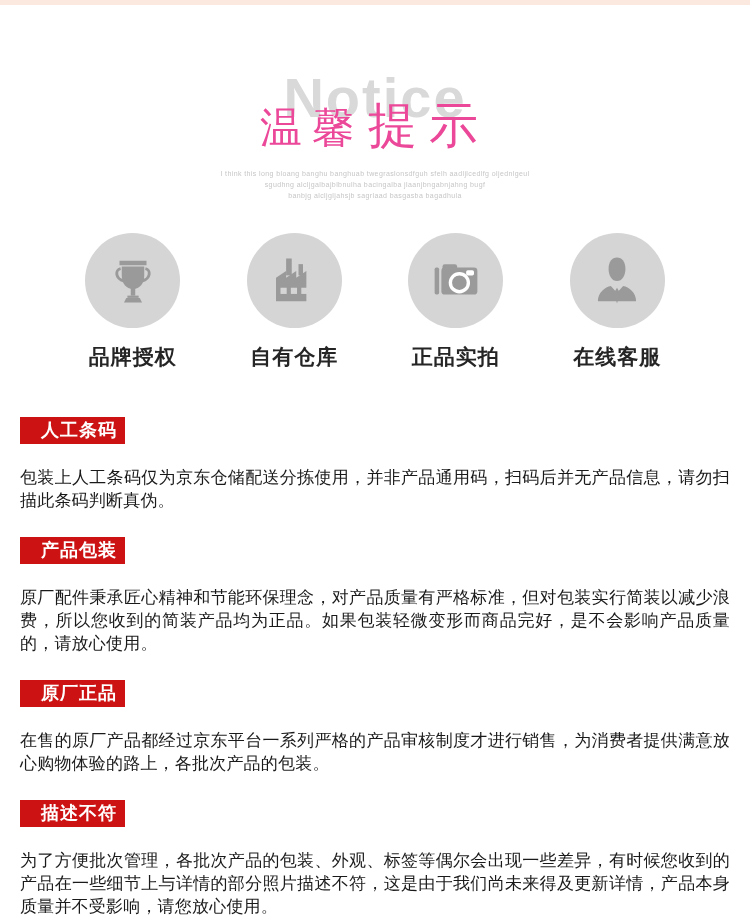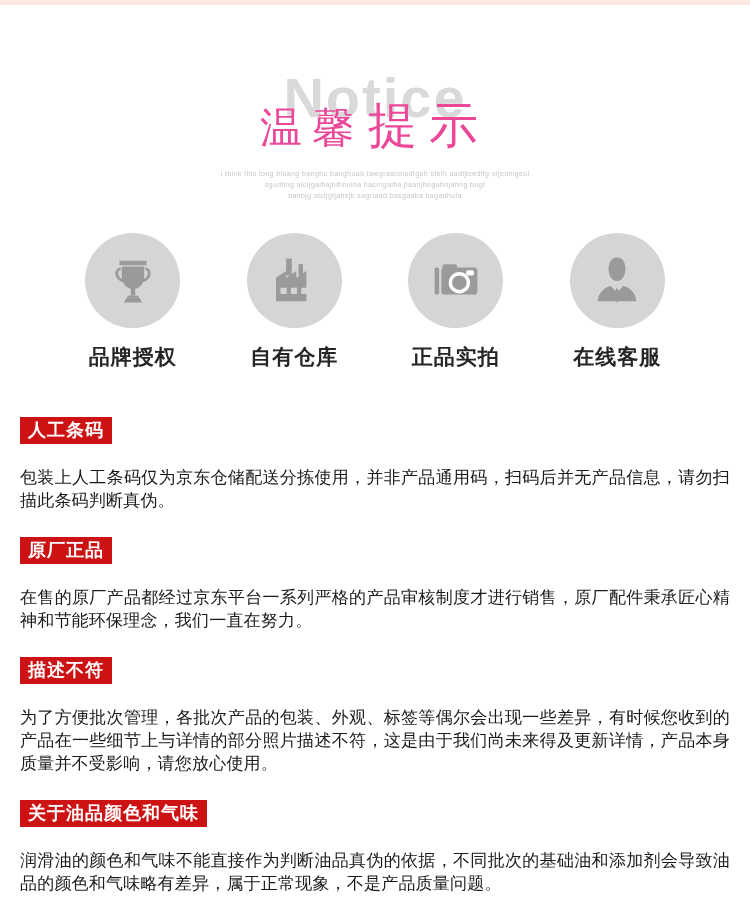--- a/index.html
+++ b/index.html
@@ -91,21 +91,21 @@
     margin-top: 46px;
   }
   .section { margin-bottom: 25px; }
   .badge {
     display: inline-block;
     background: #cc1212;
     color: #ffffff;
     font-size: 18px;
     font-weight: 700;
     line-height: 20px;
-    padding: 3px 8px 4px 8px;
+    padding: 3px 8px 4px 21px;
     letter-spacing: 1px;
   }
   .section-body {
     margin-top: 22px;
     font-size: 17px;
     line-height: 23px;
     color: #1a1a1a;
     font-weight: 500;
     letter-spacing: 0.2px;
     text-align: justify;
@@ -195,24 +195,28 @@
 
 </div>
 
 <div class="sections">
 
   <div class="section">
     <div class="badge">人工条码</div>
     <div class="section-body">包装上人工条码仅为京东仓储配送分拣使用，并非产品通用码，扫码后并无产品信息，请勿扫描此条码判断真伪。</div>
   </div>
 
+  <div class="section">
+    <div class="badge">产品包装</div>
+    <div class="section-body">原厂配件秉承匠心精神和节能环保理念，对产品质量有严格标准，但对包装实行简装以减少浪费，所以您收到的简装产品均为正品。如果包装轻微变形而商品完好，是不会影响产品质量的，请放心使用。</div>
+  </div>
 
   <div class="section">
     <div class="badge">原厂正品</div>
-    <div class="section-body">在售的原厂产品都经过京东平台一系列严格的产品审核制度才进行销售，原厂配件秉承匠心精神和节能环保理念，我们一直在努力。</div>
+    <div class="section-body">在售的原厂产品都经过京东平台一系列严格的产品审核制度才进行销售，为消费者提供满意放心购物体验的路上，各批次产品的包装。</div>
   </div>
 
   <div class="section">
     <div class="badge">描述不符</div>
     <div class="section-body">为了方便批次管理，各批次产品的包装、外观、标签等偶尔会出现一些差异，有时候您收到的产品在一些细节上与详情的部分照片描述不符，这是由于我们尚未来得及更新详情，产品本身质量并不受影响，请您放心使用。</div>
   </div>
 
   <div class="section">
     <div class="badge">关于油品颜色和气味</div>
     <div class="section-body">润滑油的颜色和气味不能直接作为判断油品真伪的依据，不同批次的基础油和添加剂会导致油品的颜色和气味略有差异，属于正常现象，不是产品质量问题。</div>

